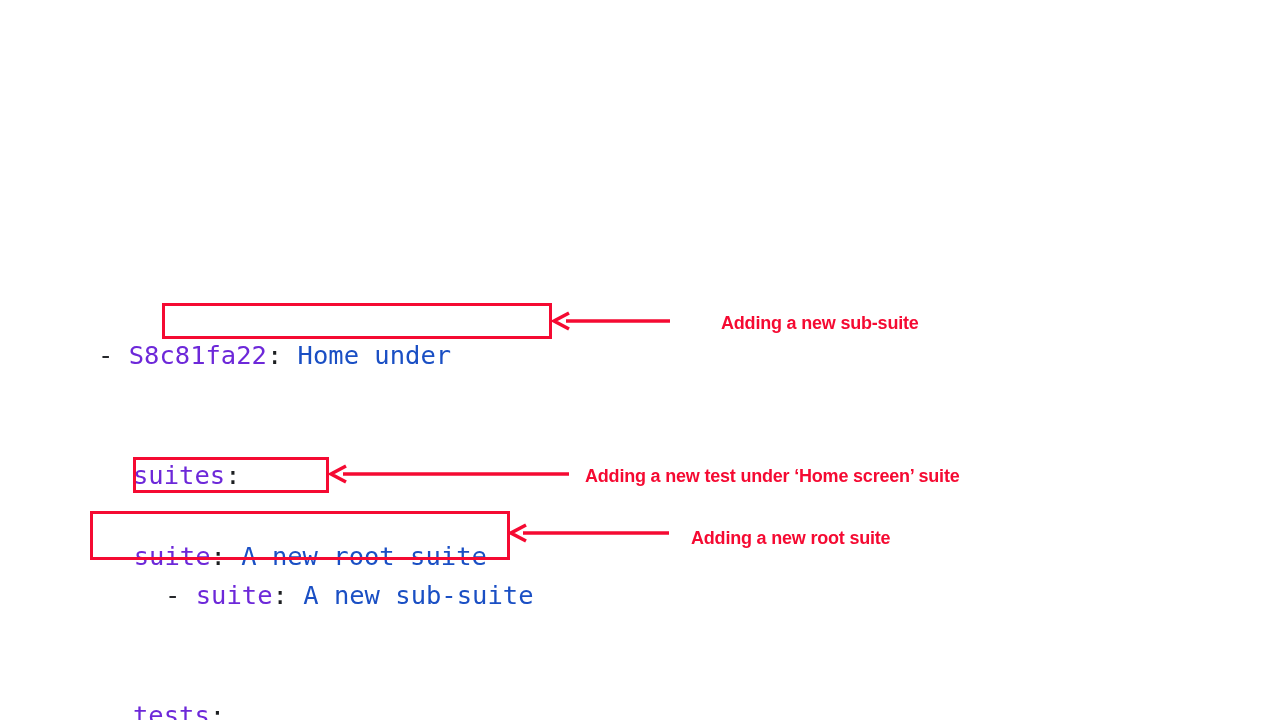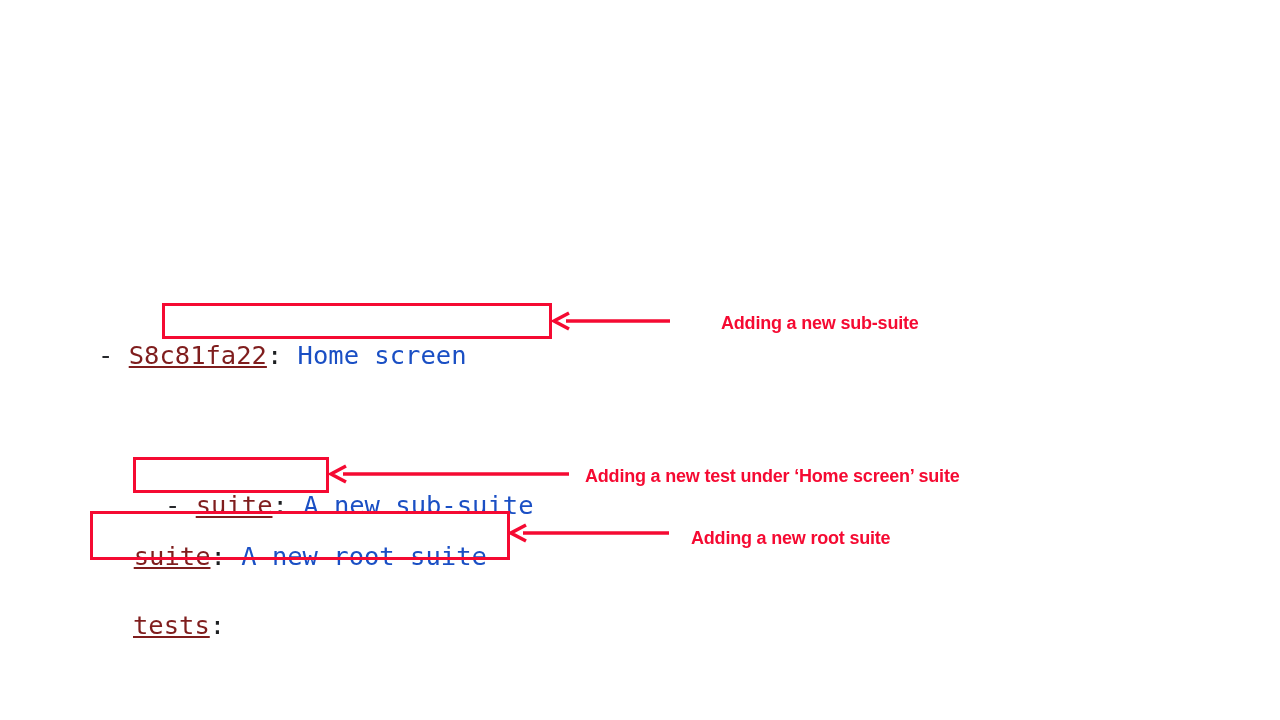--- a/index.html
+++ b/index.html
@@ -29,21 +29,21 @@
   .ln {
     height: 30px;
     white-space: pre;
     display: block;
   }
   .ind1 { padding-left: 0px; }
   .ind2 { padding-left: 35px; }
   .ind3 { padding-left: 67px; }
 
   .dash   { color: #26282b; }
-  .ident  { color: #7f1d1d; text-decoration: underline; }
+  .ident  { color: #6d28d9; }
   .punct  { color: #1c1e21; }
   .desc   { color: #1a4fc4; }
 
   
   #rootline {
     position: absolute;
     left: 103px;
     top: 541px;
     font-family: "DejaVu Sans Mono", "Liberation Mono", monospace;
     font-size: 25.5px;
@@ -82,22 +82,23 @@
   }
   #note-subsuite  { left: 721px; top: 313px; }
   #note-newtest   { left: 585px; top: 466px; }
   #note-rootsuite { left: 691px; top: 528px; }
 </style>
 </head>
 <body>
 
 <div id="tree">
 
-  <div class="ln ind1"><span class="dash">-</span><span class="punct"> </span><span class="ident">S8c81fa22</span><span class="punct">:</span><span class="punct"> </span><span class="desc">Home screen</span></div>
+  <div class="ln ind1"><span class="dash">-</span><span class="punct"> </span><span class="ident">S8c81fa22</span><span class="punct">:</span><span class="punct"> </span><span class="desc">Home under</span></div>
 
+  <div class="ln ind2"><span class="ident">suites</span><span class="punct">:</span></div>
 
   <div class="ln ind3"><span class="dash">-</span><span class="punct"> </span><span class="ident">suite</span><span class="punct">:</span><span class="punct"> </span><span class="desc">A new sub-suite</span></div>
 
   <div class="ln ind2"><span class="ident">tests</span><span class="punct">:</span></div>
 
   
 
   
 
   

